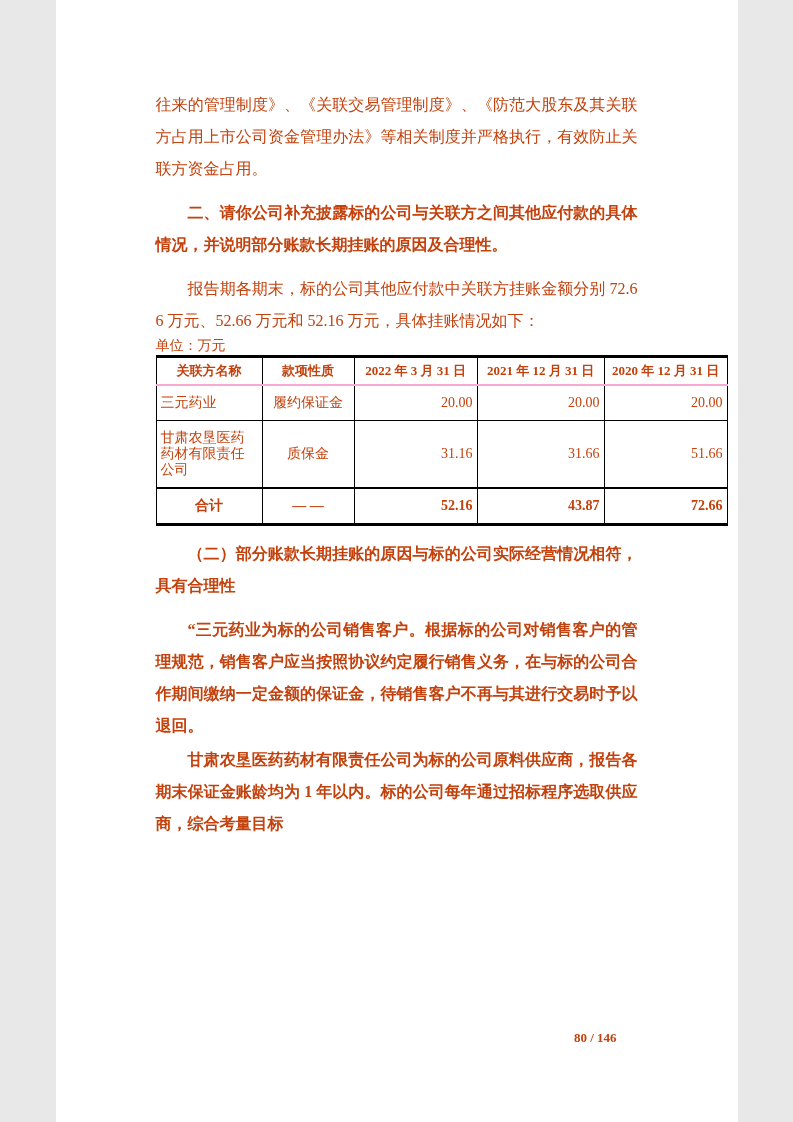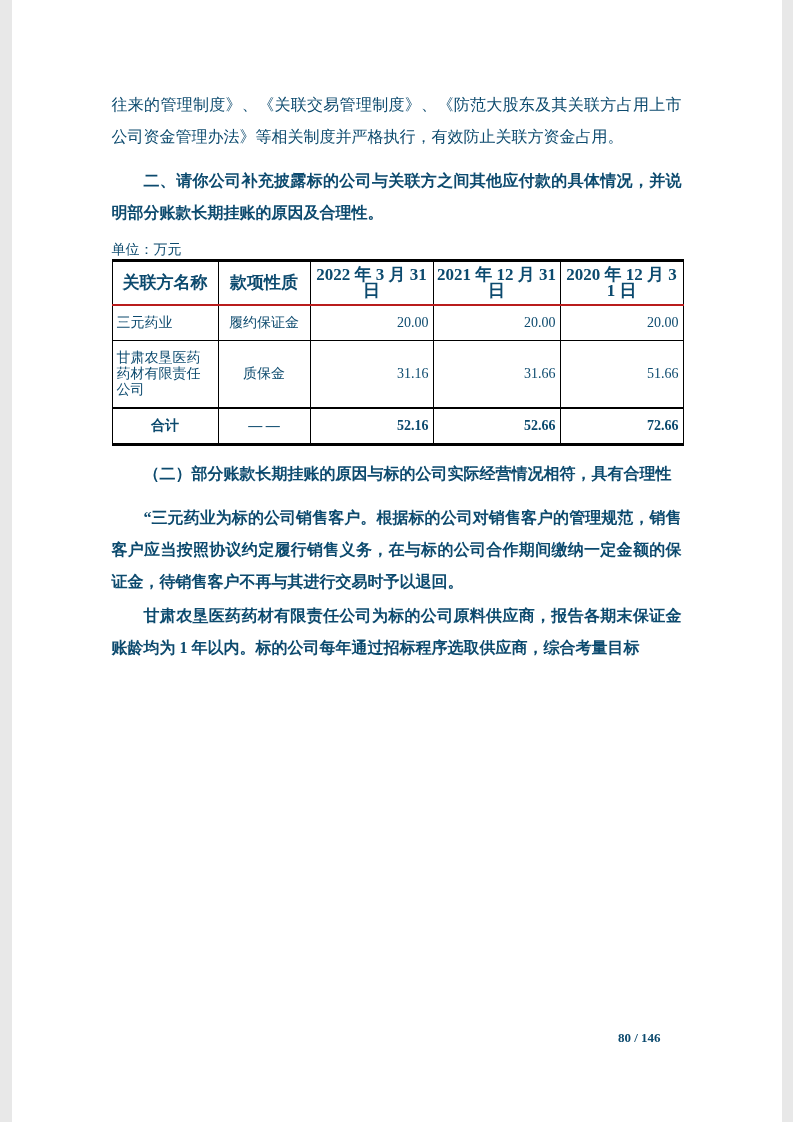--- a/index.html
+++ b/index.html
@@ -1,26 +1,26 @@
 <!DOCTYPE html>
 <html><head>
 <meta charset="utf-8">
 <style>
   html, body { margin: 0; padding: 0; background: #e8e8e8; }
   .page {
-    width: 770px;
+    width: 682px;
     height: 1122px;
     margin: 0 auto;
     background: #ffffff;
     position: relative;
     box-sizing: border-box;
     padding: 89px 100px 0 100px;
     overflow: hidden;
     font-family: "Liberation Serif", "DejaVu Serif", serif;
-    color: #0c4a6e;
+    color: #c2410c;
   }
   .page p {
     margin: 0;
     font-size: 16px;
     line-height: 32px;
     text-align: justify;
     text-indent: 32px;
     word-break: break-all;
   }
   p.no-indent { text-indent: 0; }
@@ -45,22 +45,22 @@
   .doc-table th, .doc-table td {
     border: 1px solid #000;
     line-height: 16px;
     padding: 9px 4px;
     vertical-align: middle;
     word-break: break-all;
   }
   .doc-table thead th {
     font-weight: bold;
     text-align: center;
-    font-size: 17px;
-    border-bottom: 2px solid #b91c1c;
+    font-size: 13px;
+    border-bottom: 2px solid #f9a8d4;
     padding: 5px 2px;
   }
   .cell-party { text-align: left; padding-left: 5px; }
   .cell-nature { text-align: center; }
   .cell-num { text-align: right; padding-right: 3px; }
   tr.total-row td { border-top: 2px solid #000; font-weight: bold; }
   tr.total-row .cell-party { text-align: center; }
   .footer-page-number {
     position: absolute;
     top: 1030px;
@@ -73,20 +73,21 @@
 </head>
 <body>
 
 <div class="page">
 
   <p class="no-indent">往来的管理制度》、《关联交易管理制度》、《防范大股东及其关联方占用上市公司资金管理办法》等相关制度并严格执行，有效防止关联方资金占用。</p>
 
   <p class="heading">二、请你公司补充披露标的公司与关联方之间其他应付款的具体情况，并说明部分账款长期挂账的原因及合理性。</p>
 
 
+  <p>报告期各期末，标的公司其他应付款中关联方挂账金额分别 72.66 万元、52.66 万元和 52.16 万元，具体挂账情况如下：</p>
 
   <div class="unit-label">单位：万元</div>
 
   <table class="doc-table">
     <colgroup>
       <col style="width:106px">
       <col style="width:92px">
       <col style="width:123px">
       <col style="width:127px">
       <col style="width:123px">
@@ -112,21 +113,21 @@
         <td class="cell-party">甘肃农垦医药药材有限责任公司</td>
         <td class="cell-nature">质保金</td>
         <td class="cell-num">31.16</td>
         <td class="cell-num">31.66</td>
         <td class="cell-num">51.66</td>
       </tr>
       <tr class="total-row">
         <td class="cell-party">合计</td>
         <td class="cell-nature">— —</td>
         <td class="cell-num">52.16</td>
-        <td class="cell-num">52.66</td>
+        <td class="cell-num">43.87</td>
         <td class="cell-num">72.66</td>
       </tr>
     </tbody>
   </table>
 
   <p class="heading">（二）部分账款长期挂账的原因与标的公司实际经营情况相符，具有合理性</p>
 
 
   <p class="quote">“三元药业为标的公司销售客户。根据标的公司对销售客户的管理规范，销售客户应当按照协议约定履行销售义务，在与标的公司合作期间缴纳一定金额的保证金，待销售客户不再与其进行交易时予以退回。</p>
 

